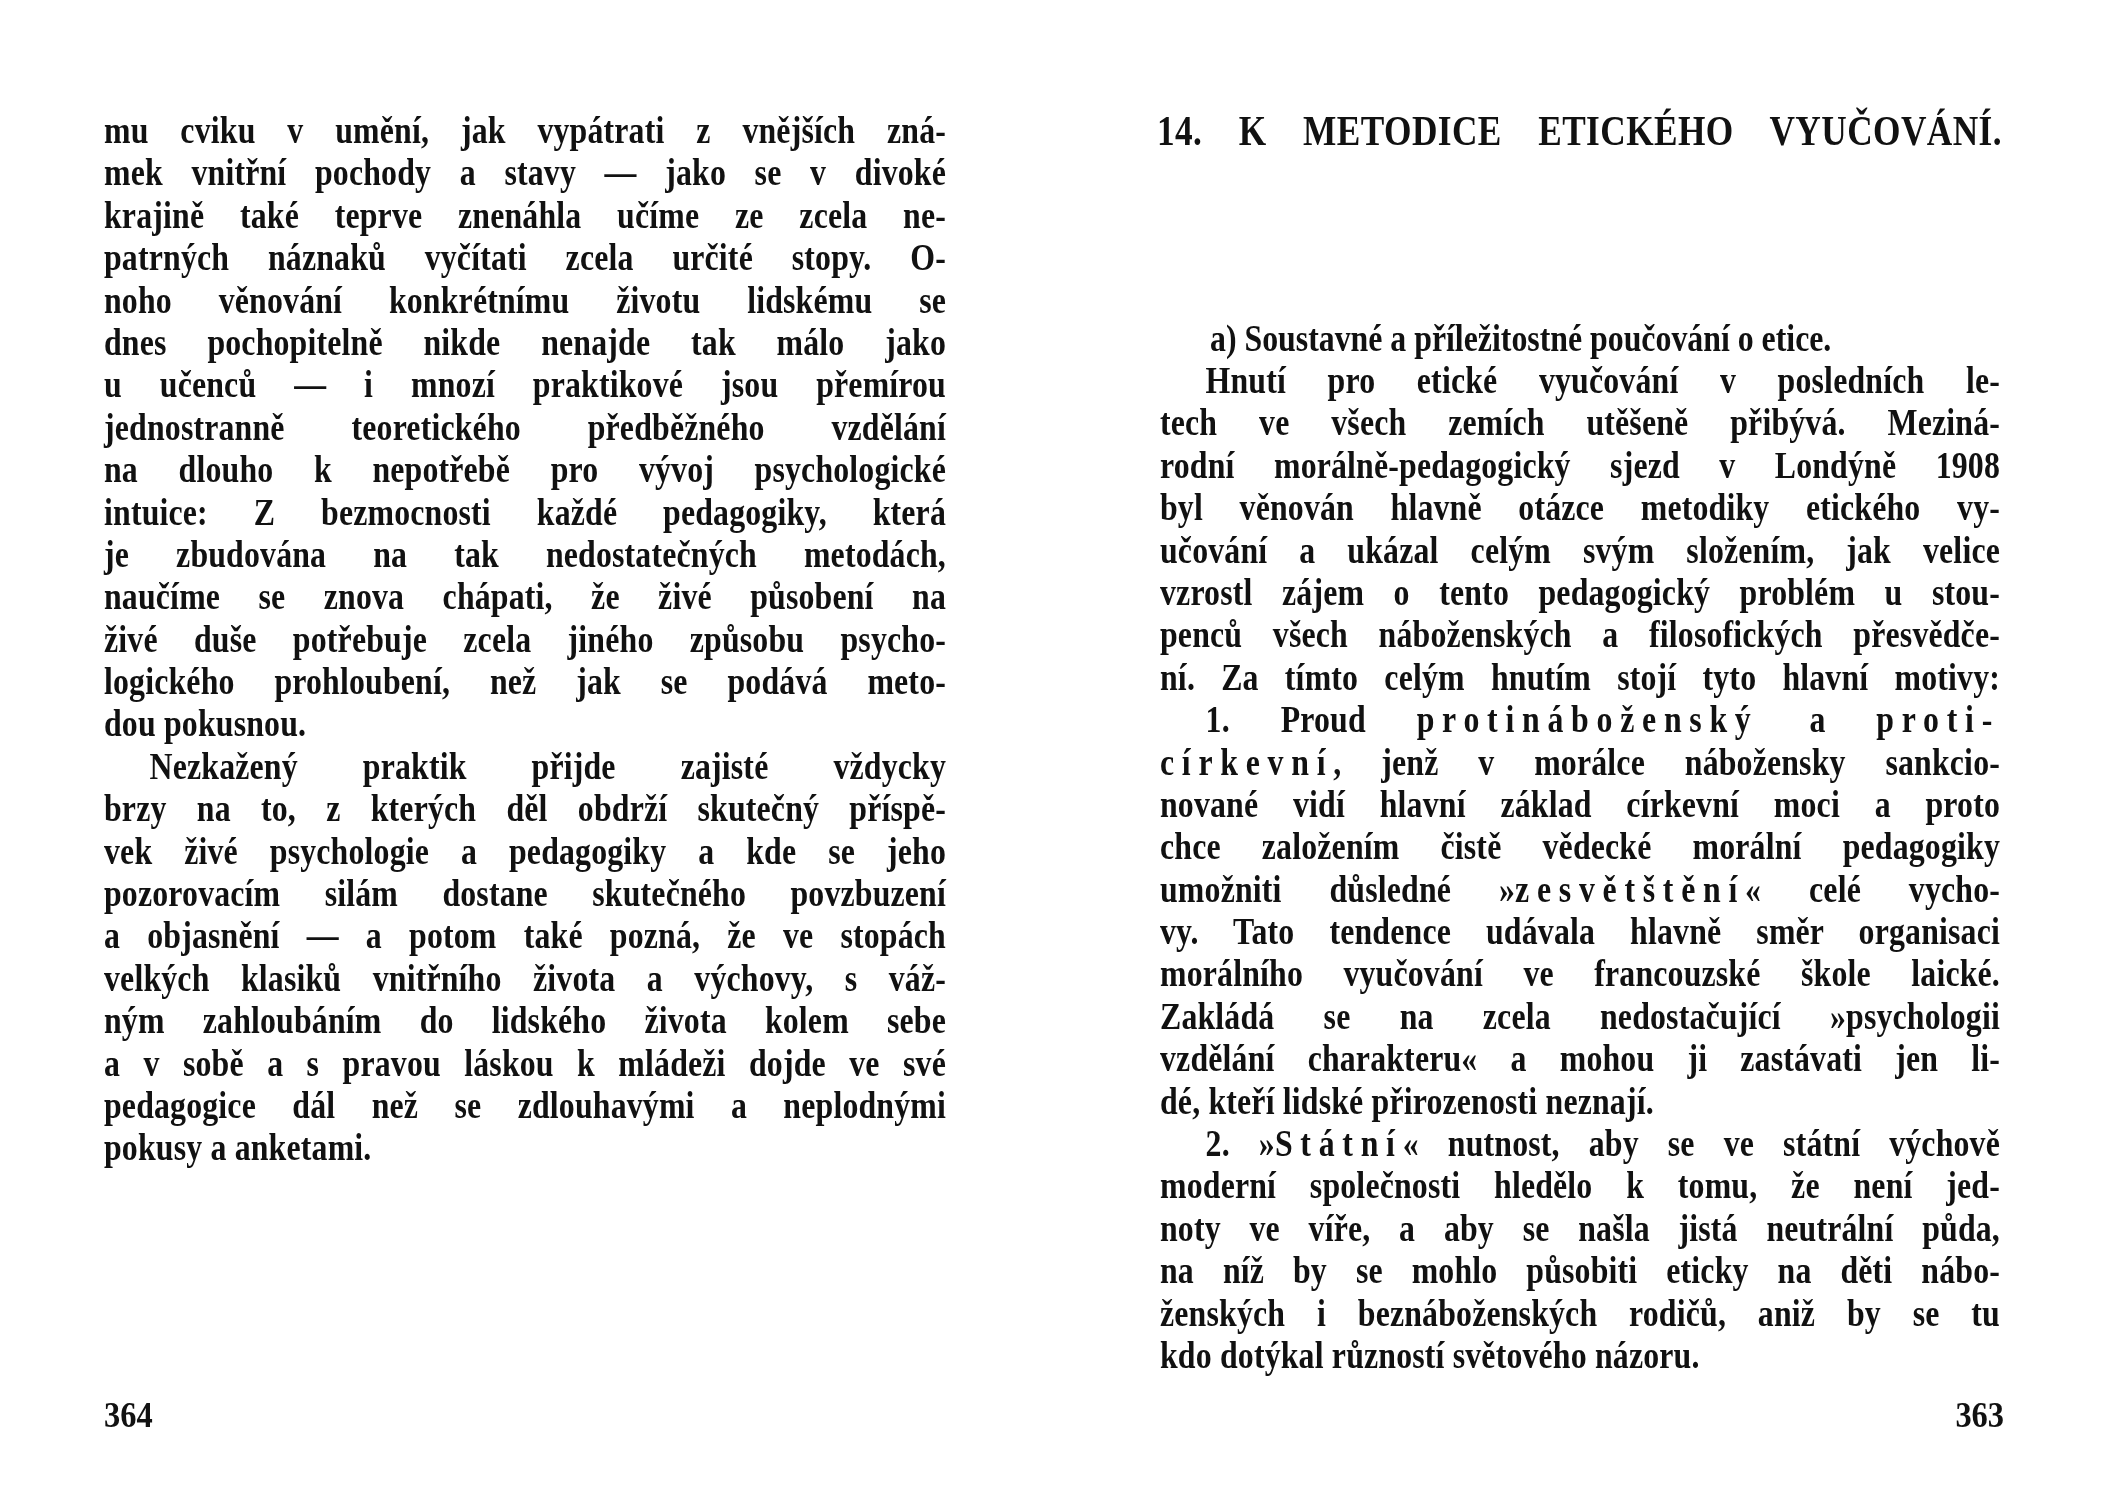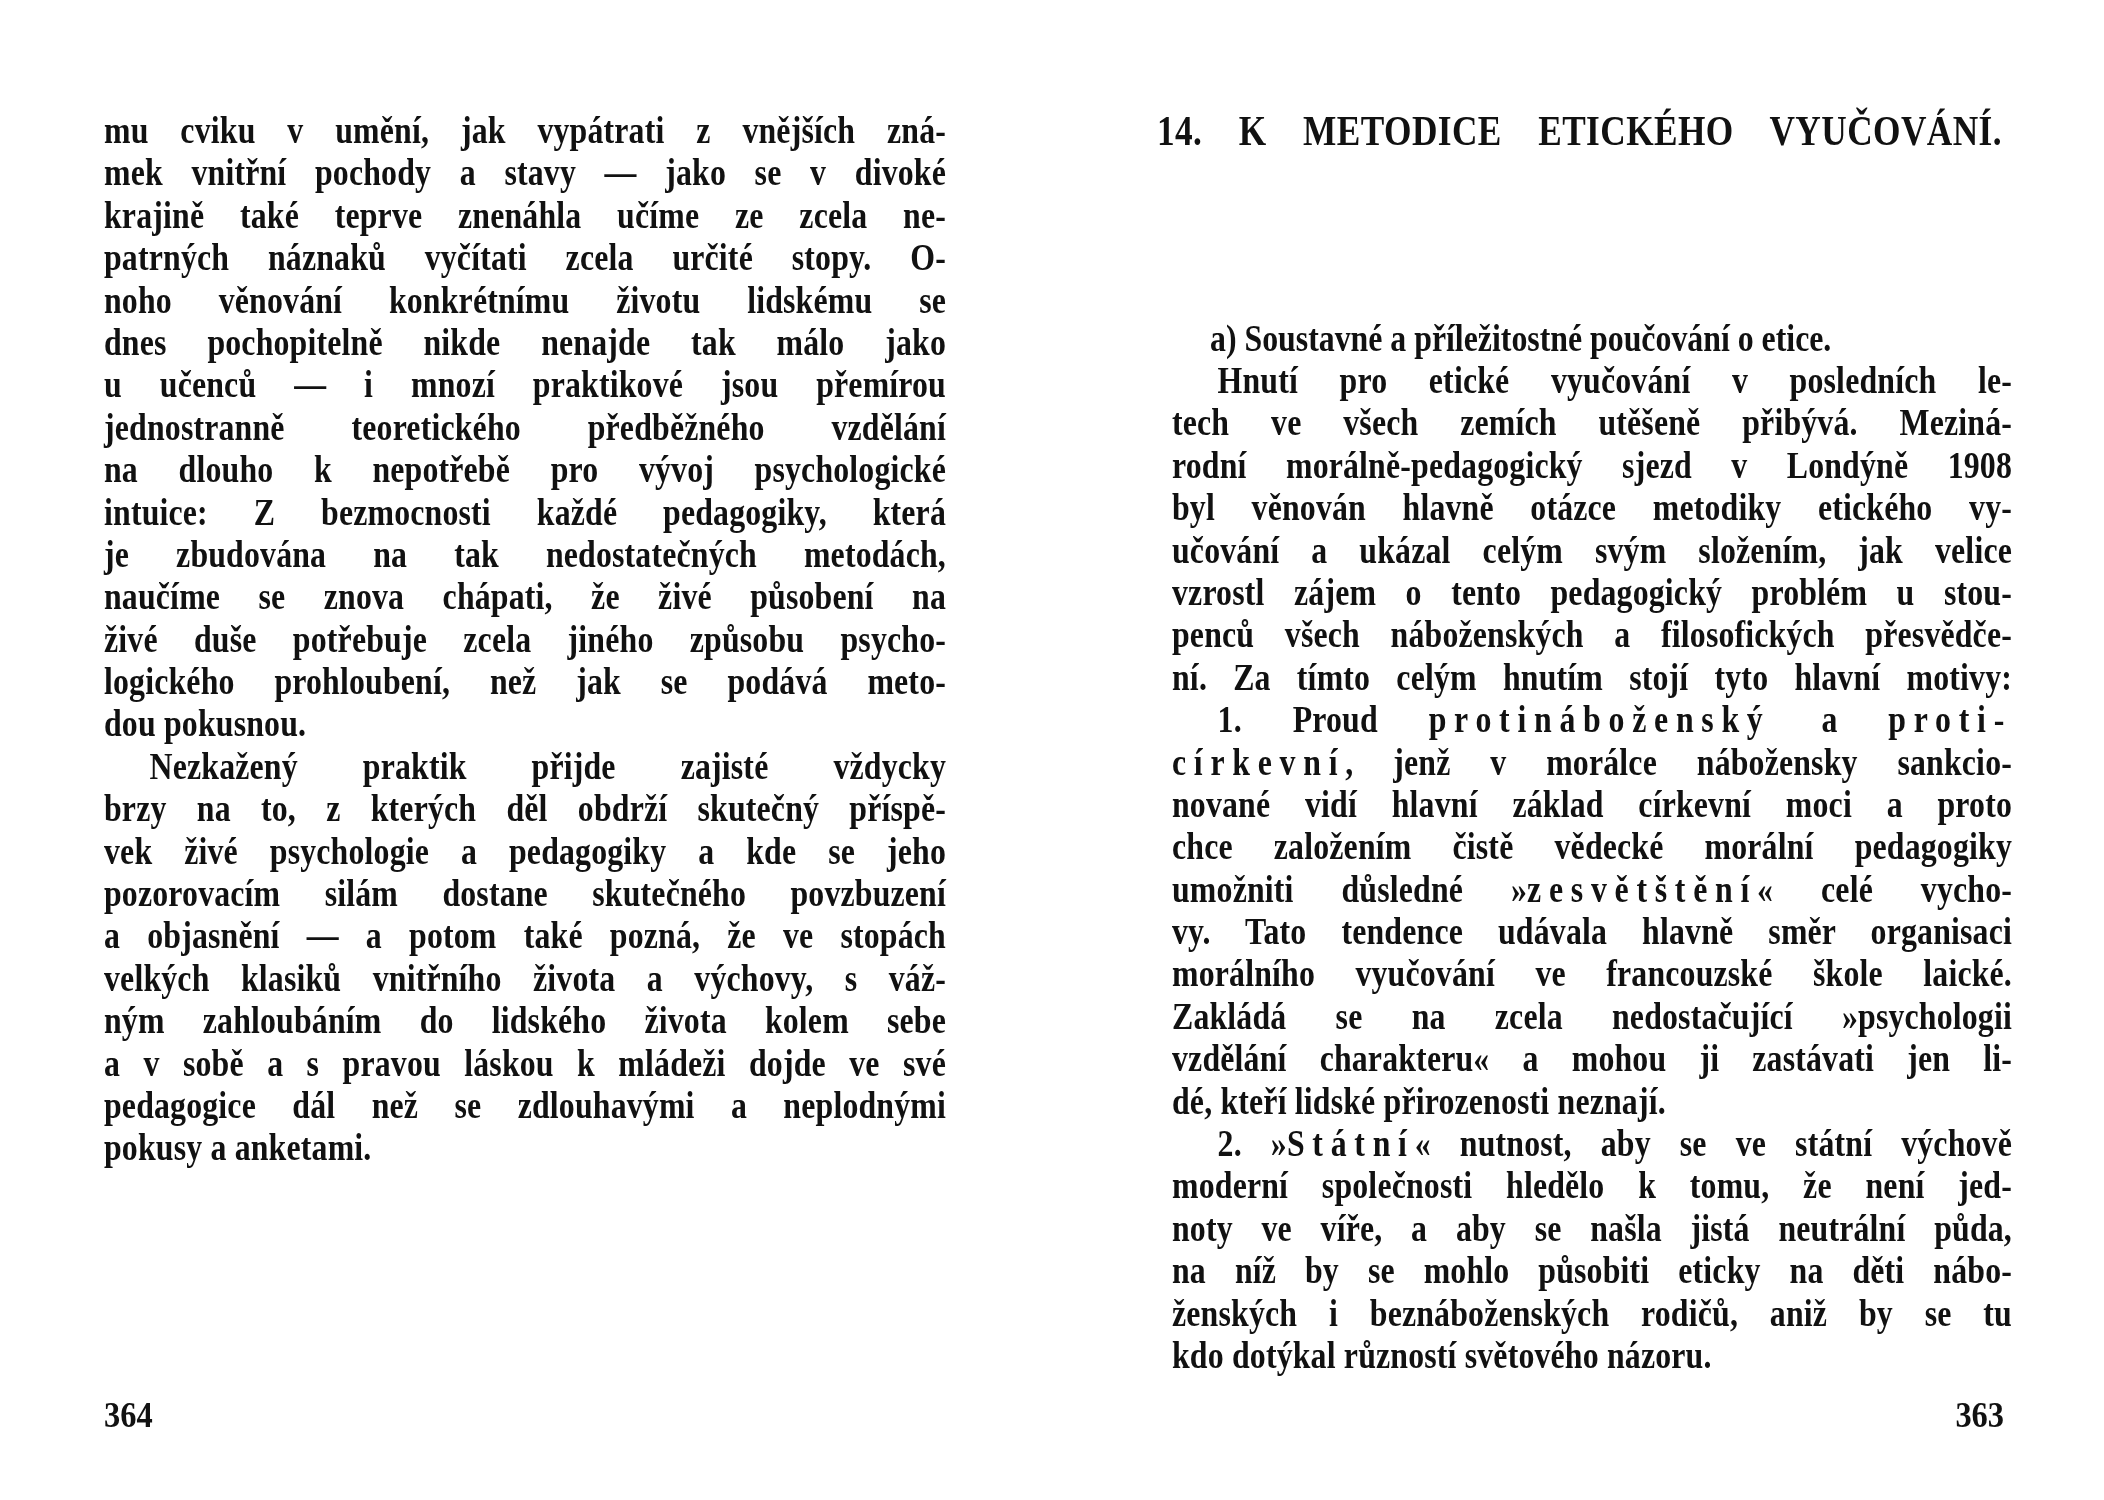--- a/index.html
+++ b/index.html
@@ -25,21 +25,21 @@
 
     .column {
       position: absolute;
     }
     .column-left {
       left: 104px;
       top: 110px;
       width: 842px;
     }
     .column-right {
-      left: 120px;   
+      left: 108px;   
       top: 110px;
       width: 840px;
     }
 
     .line {
       display: block;
       height: 42.4px;
       line-height: 42.4px;
       font-size: 37px;
       font-weight: bold;

